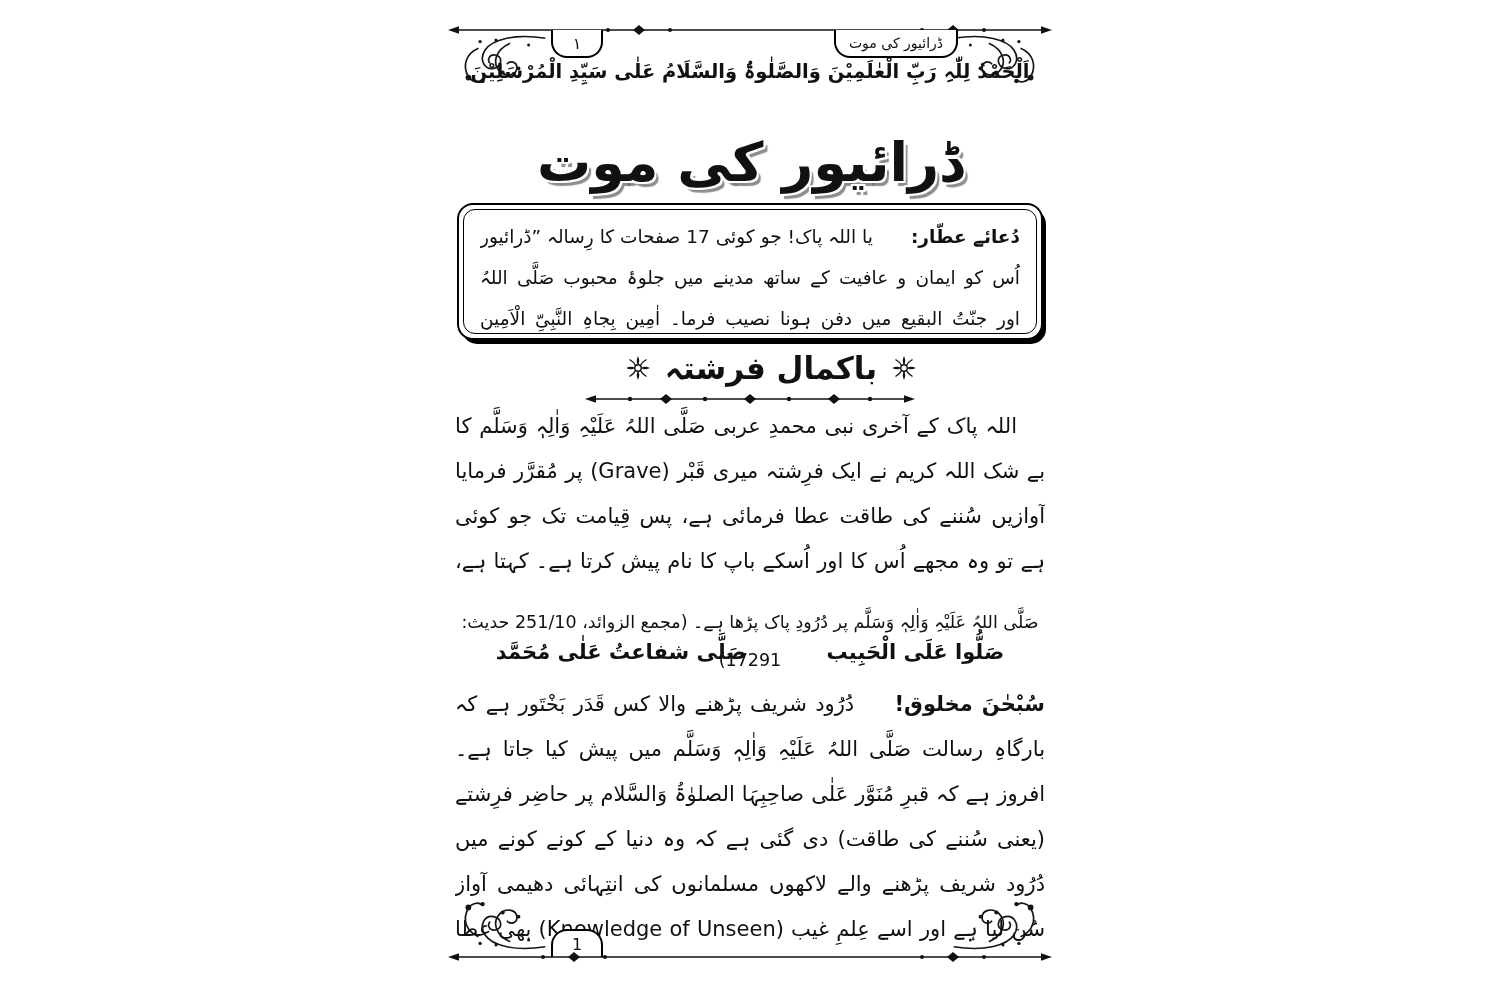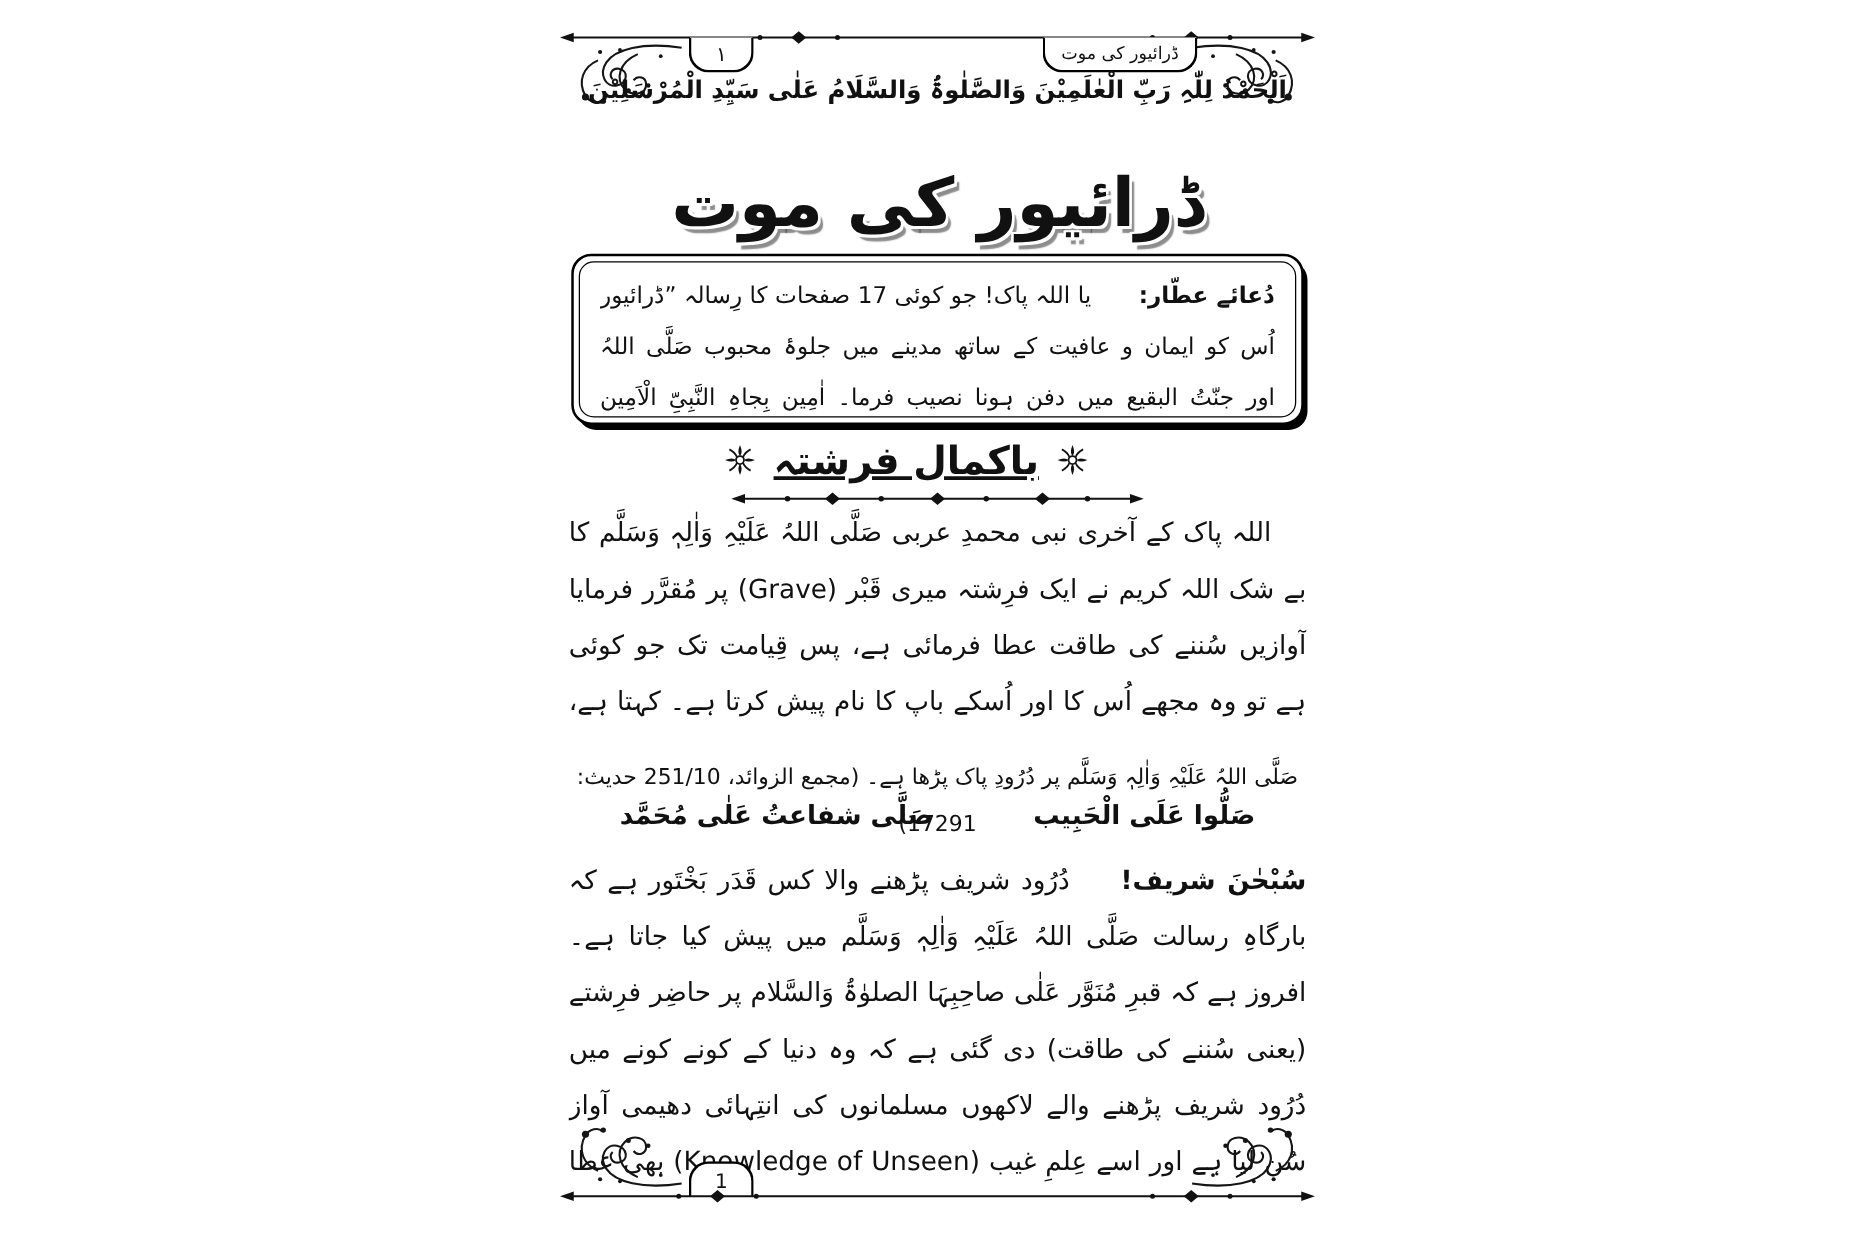--- a/index.html
+++ b/index.html
@@ -106,21 +106,21 @@
     <div class="dua-inner">
       <div class="dua-line jline">
         <span class="bold">دُعائے عطّار:</span>
         <span>یا اللہ پاک! جو کوئی 17 صفحات کا رِسالہ ”ڈرائیور کی موت“ پڑھ یا سُن لے</span>
       </div>
       <div class="dua-line jline">اُس کو ایمان و عافیت کے ساتھ مدینے میں جلوۂ محبوب صَلَّی اللہُ عَلَیْہِ وَاٰلِہٖ وَسَلَّم میں شہادت</div>
       <div class="dua-line jline">اور جنّتُ البقیع میں دفن ہونا نصیب فرما۔ اٰمِین بِجاہِ النَّبِیِّ الْاَمِین صَلَّی اللہُ عَلَیْہِ وَاٰلِہٖ وَسَلَّم</div>
     </div>
   </div>
 
-  <div class="abs section-row" style="left:430px;top:346px;width:590px;height:44px;text-decoration:underline;">
+  <div class="abs section-row" style="left:476px;top:346px;width:590px;height:44px;">
     <span>
       <svg width="30" height="30" viewBox="0 0 30 30">
         <g stroke="#111" fill="none" stroke-width="1.4">
             <circle cx="15" cy="15" r="3.2"></circle>
         <path d="M6.5 6.5 Q11 9 12.5 12.5 M23.5 6.5 Q19 9 17.5 12.5 M6.5 23.5 Q11 21 12.5 17.5 M23.5 23.5 Q19 21 17.5 17.5"></path>
           </g>
         <path fill="#111" d="M15 3 Q17.5 9 15 11.8 Q12.5 9 15 3Z M15 27 Q17.5 21 15 18.2 Q12.5 21 15 27Z M3 15 Q9 12.5 11.8 15 Q9 17.5 3 15Z M27 15 Q21 12.5 18.2 15 Q21 17.5 27 15Z"></path>
       </svg>
     </span>
     <span class="section-title urdu">باکمال فرشتہ</span>
@@ -152,21 +152,21 @@
   <div class="abs bline jline" style="left:455px;top:494px;width:590px;">آوازیں سُننے کی طاقت عطا فرمائی ہے، پس قِیامت تک جو کوئی مجھ پر دُرُودِ پاک پڑھتا</div>
   <div class="abs bline jline" style="left:455px;top:539px;width:590px;">ہے تو وہ مجھے اُس کا اور اُسکے باپ کا نام پیش کرتا ہے۔ کہتا ہے، فُلاں بن فُلاں نے آپ</div>
   <div class="abs refline" style="left:455px;top:603px;width:590px;height:38px;">صَلَّی اللہُ عَلَیْہِ وَاٰلِہٖ وَسَلَّم پر دُرُودِ پاک پڑھا ہے۔ (مجمع الزوائد، 251/10 حدیث: 17291)</div>
 
   <div class="abs salawat" style="left:455px;top:630px;width:590px;height:44px;">
     <span>صَلُّوا عَلَی الْحَبِیب</span>
     <span>صَلَّی شفاعتُ عَلٰی مُحَمَّد</span>
   </div>
 
   <div class="abs bline jline" style="left:455px;top:682px;width:590px;">
-    <span class="bold">سُبْحٰنَ شریف!</span>
+    <span class="bold">سُبْحٰنَ مخلوق!</span>
     <span>دُرُود شریف پڑھنے والا کس قَدَر بَخْتَور ہے کہ اُس کا نام مع وَلَدِیت</span>
   </div>
   <div class="abs bline jline" style="left:455px;top:727px;width:590px;">بارگاہِ رسالت صَلَّی اللہُ عَلَیْہِ وَاٰلِہٖ وَسَلَّم میں پیش کیا جاتا ہے۔ یہاں یہ نکتہ بھی اِنتہائی ایمان</div>
   <div class="abs bline jline" style="left:455px;top:772px;width:590px;">افروز ہے کہ قبرِ مُنَوَّر عَلٰی صاحِبِہَا الصلوٰۃُ وَالسَّلام پر حاضِر فرِشتے کو اس قَدَر زِیادہ قوّتِ سَماعت</div>
   <div class="abs bline jline" style="left:455px;top:817px;width:590px;">(یعنی سُننے کی طاقت) دی گئی ہے کہ وہ دنیا کے کونے کونے میں ایک ہی وَقْت کے اندر</div>
   <div class="abs bline jline" style="left:455px;top:862px;width:590px;">دُرُود شریف پڑھنے والے لاکھوں مسلمانوں کی انتِہائی دھیمی آواز (Low Voice) بھی</div>
   <div class="abs bline jline" style="left:455px;top:907px;width:590px;">سُن لیا ہے اور اسے عِلمِ غیب (Knowledge of Unseen) بھی عطا کیا گیا ہے کہ وہ</div>
 
   <div class="abs flip-v" style="left:455px;top:898px;width:92px;height:54px;">
     <svg width="92" height="54" viewBox="0 0 110 64">

